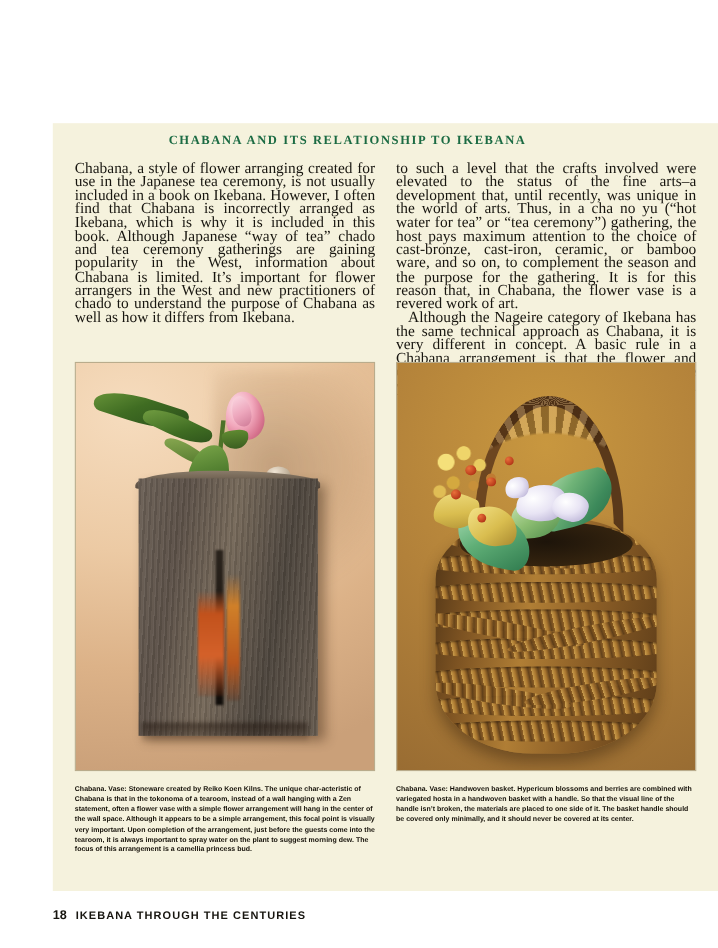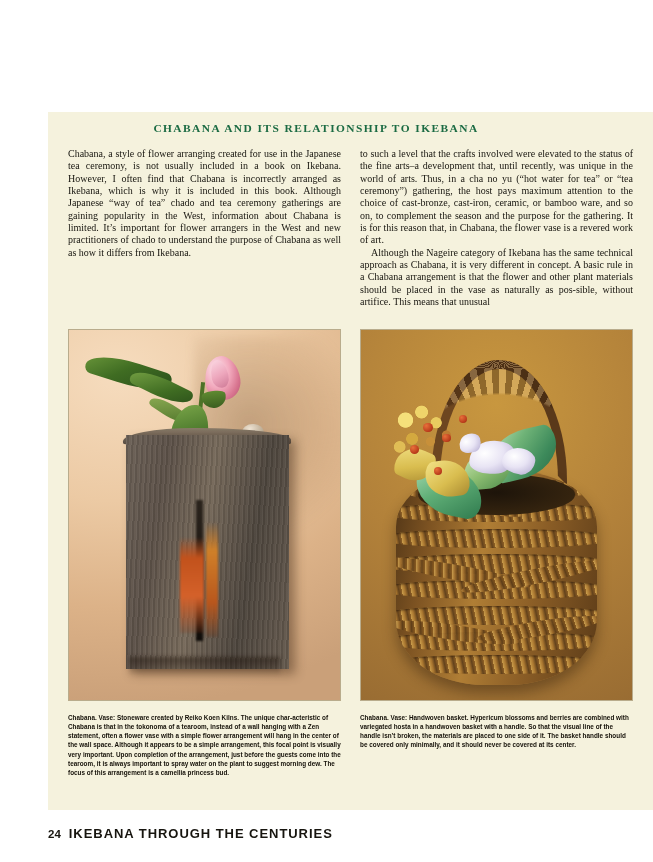--- a/index.html
+++ b/index.html
@@ -45,21 +45,21 @@
     position: absolute;
     left: 20px;
     top: 36px;
     width: 565px;
     display: flex;
     gap: 19px;
   }
   .text-column {
     width: 273px;
     font-family: "Liberation Serif", serif;
-    font-size: 10px;
+    font-size: 14px;
     line-height: 12.35px;
     color: #17150f;
     text-align: justify;
     text-justify: inter-word;
     -webkit-hyphens: none;
     hyphens: none;
   }
   .text-column p {
     margin: 0;
     white-space: pre-wrap;
@@ -440,21 +440,21 @@
     gap: 8px;
   }
   #folio-number {
     font-family: "Liberation Sans", sans-serif;
     font-size: 11.5px;
     font-weight: bold;
     color: #17150f;
   }
   #book-title {
     font-family: "Liberation Sans", sans-serif;
-    font-size: 13px;
+    font-size: 10px;
     font-weight: bold;
     letter-spacing: 0.95px;
     color: #17150f;
   }
 </style>
 </head>
 <body>
 
 <div id="page-sheet">
 
@@ -539,15 +539,15 @@
         <div class="white-flower" style="left:52%; top:32%; width:12%; height:7%; transform:rotate(10deg);"></div>
         <div class="white-flower" style="left:36%; top:28%; width:8%; height:5%; transform:rotate(-18deg);"></div>
       </div>
       <figcaption class="caption">Chabana. Vase: Handwoven basket. Hypericum blossoms and berries are combined with variegated hosta in a handwoven basket with a handle. So that the visual line of the handle isn’t broken, the materials are placed to one side of it. The basket handle should be covered only minimally, and it should never be covered at its center.</figcaption>
     </figure>
 
   </div>
 </div>
 
 <div id="page-footer">
-  <span id="folio-number">24</span>
+  <span id="folio-number">18</span>
   <span id="book-title">IKEBANA THROUGH THE CENTURIES</span>
 </div>
 
 </body></html>

